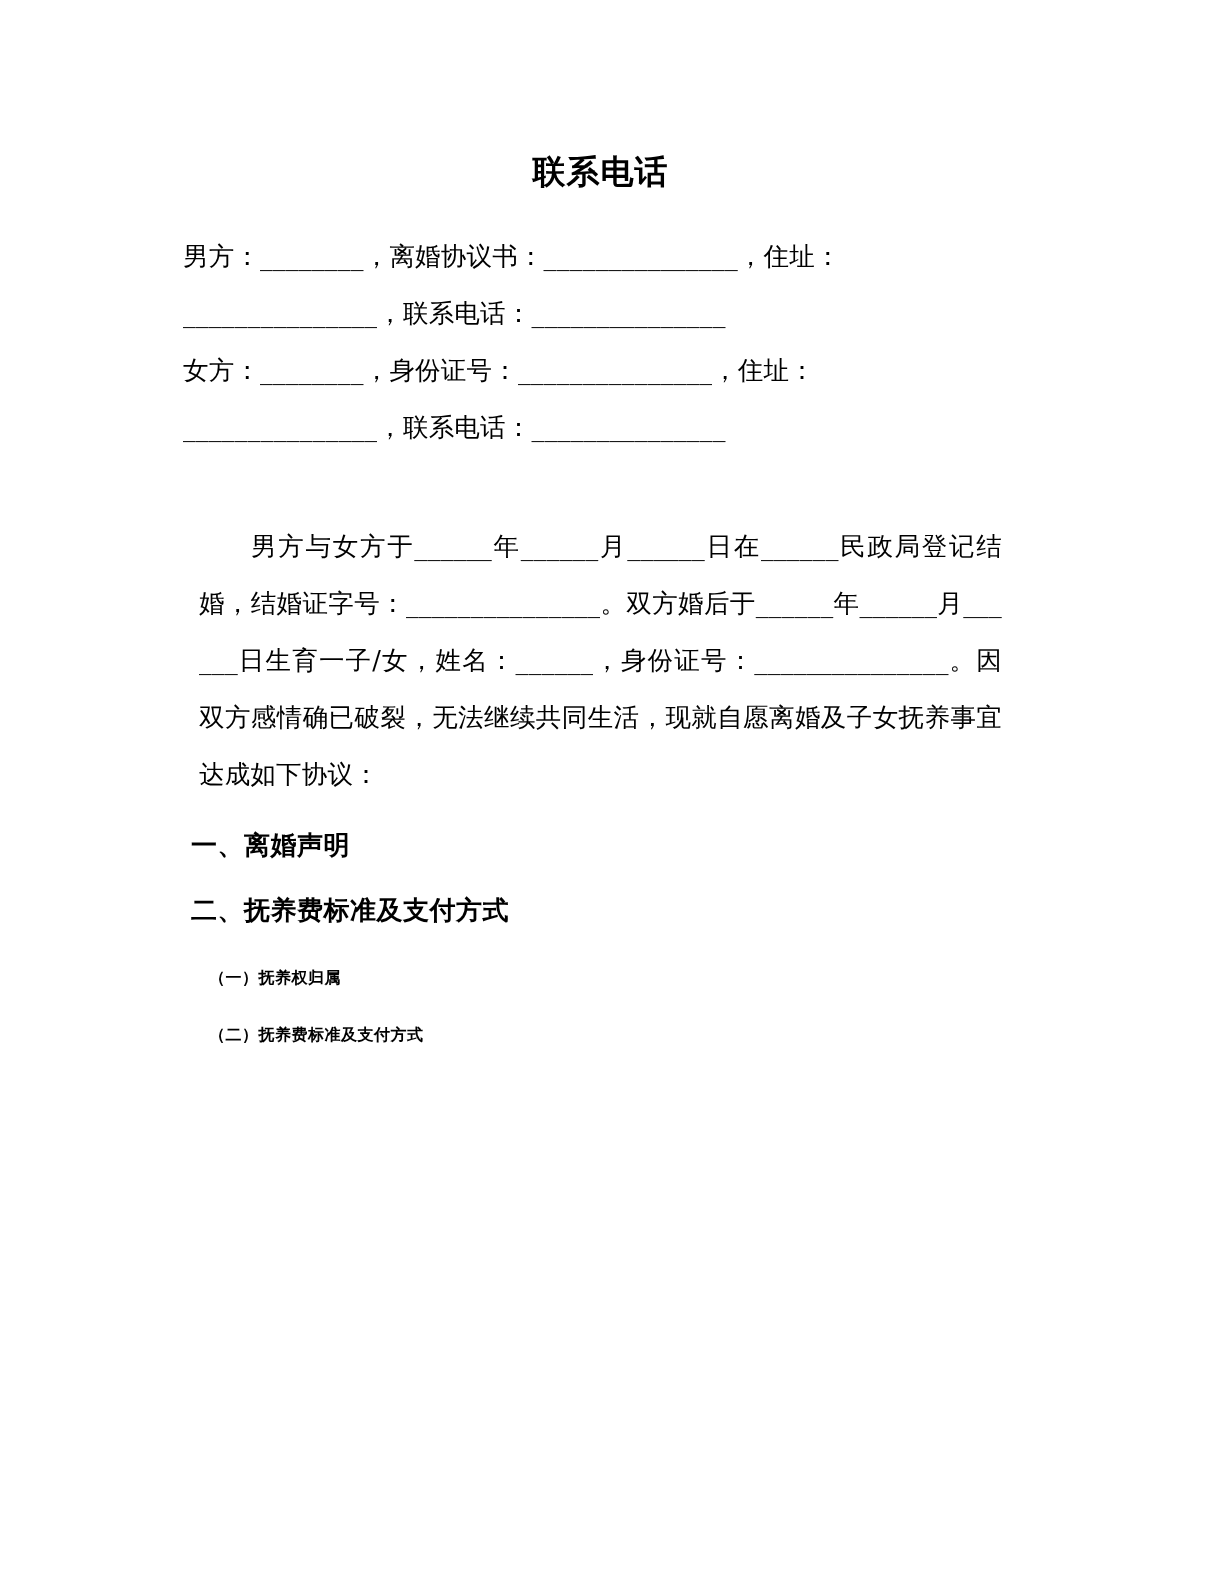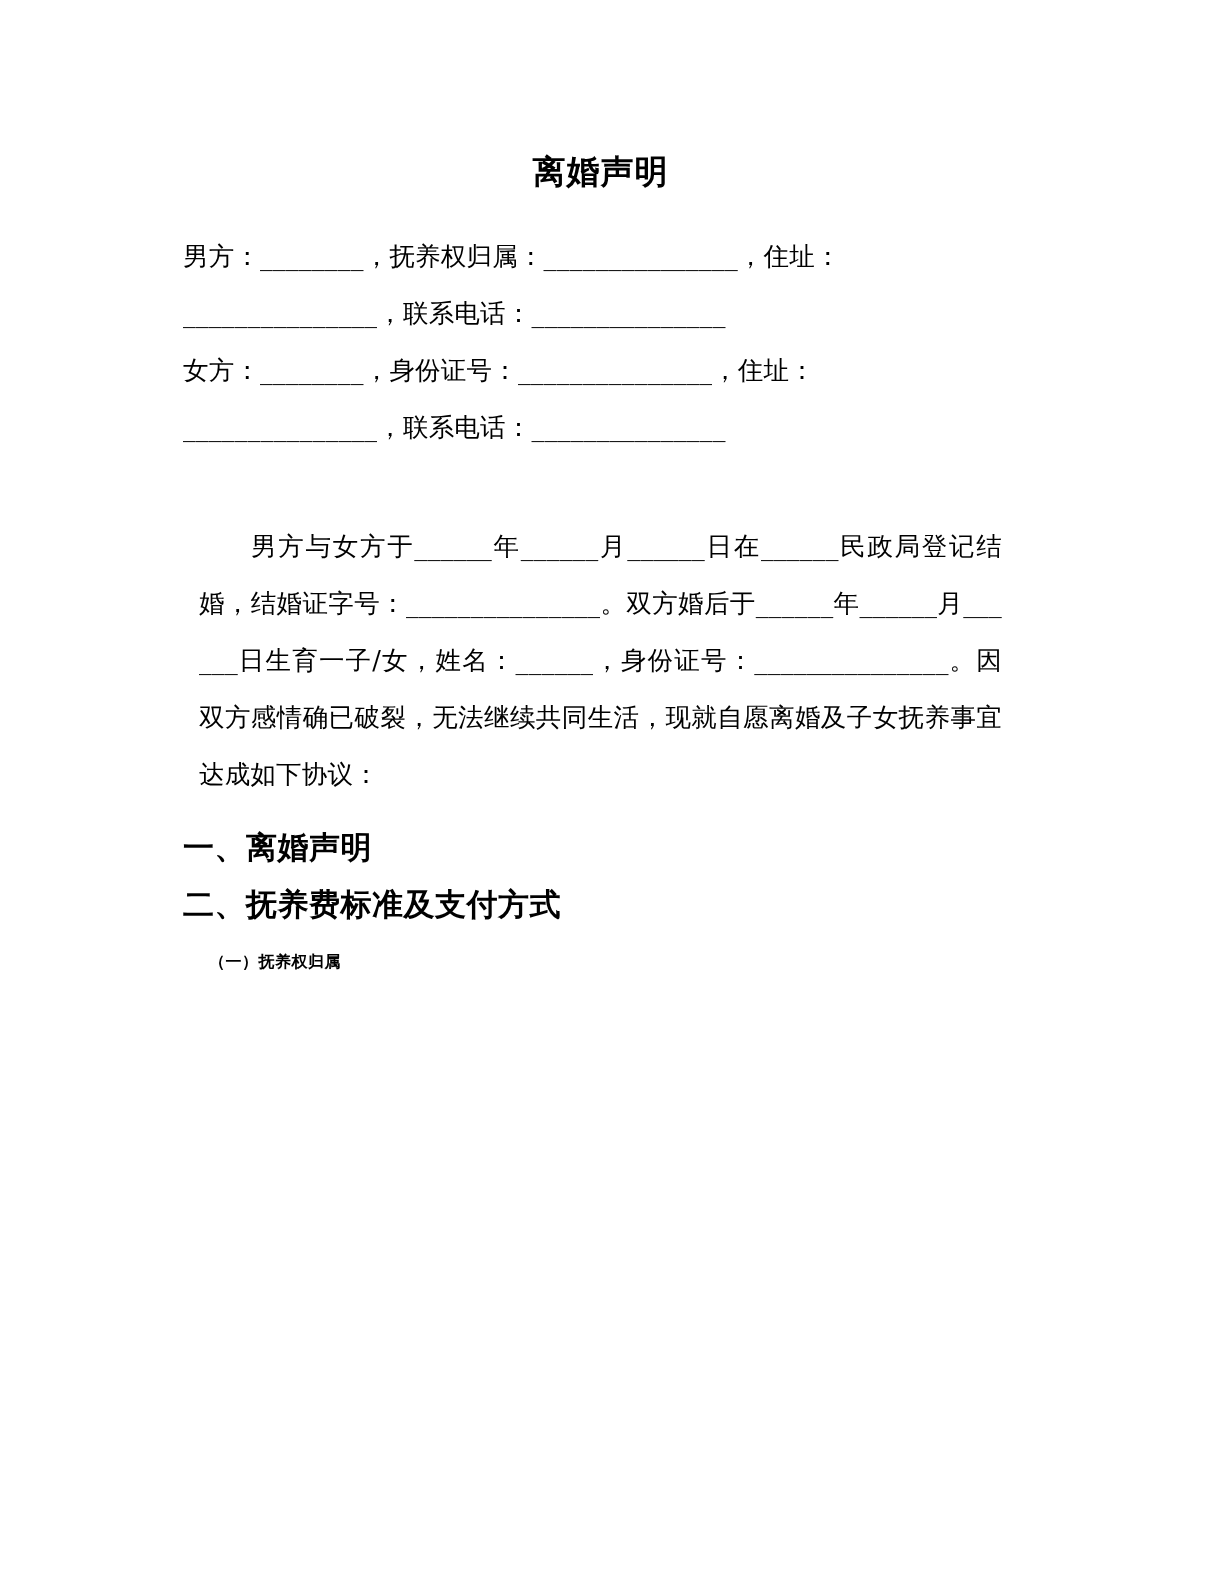--- a/index.html
+++ b/index.html
@@ -65,59 +65,61 @@
     white-space: nowrap;
   }
 
   
   .body-group {
     margin-top: 62px;
   }
 
   
   .h-section {
-    font-size: 31px;
+    font-size: 26px;
     font-weight: bold;
     line-height: 57px;
-    margin: 0;
+    margin: 8px;
     letter-spacing: 0.5px;
+    font-family: Liberation Mono, monospace;
   }
   .h-sub {
     font-size: 16px;
     font-weight: bold;
     line-height: 57px;
     margin: 0;
     text-indent: 26px;
     letter-spacing: 0.5px;
   }
 </style>
 </head>
 <body>
 
 <div class="page">
   <div class="content">
 
-    <h1 class="doc-title">离婚声明</h1>
+    <h1 class="doc-title">联系电话</h1>
 
     <div class="party-block">
-      <p class="party-line">男方：________，抚养权归属：_______________，住址：</p>
+      <p class="party-line">男方：________，离婚协议书：_______________，住址：</p>
       <p class="party-line">_______________，联系电话：_______________</p>
       <p class="party-line">女方：________，身份证号：_______________，住址：</p>
       <p class="party-line">_______________，联系电话：_______________</p>
     </div>
 
     <div class="body-group">
       <p class="para indent">男方与女方于______年______月______日在______民政局登记结婚，结婚证字号：_______________。双方婚后于______年______月______日生育一子/女，姓名：______，身份证号：_______________。因双方感情确已破裂，无法继续共同生活，现就自愿离婚及子女抚养事宜达成如下协议：</p>
     </div>
 
     <div>
       <p class="h-section">一、离婚声明</p>
     </div>
 
     <div>
       <p class="h-section">二、抚养费标准及支付方式</p>
 
       <p class="h-sub">（一）抚养权归属</p>
 
+      <p class="h-sub">（二）抚养费标准及支付方式</p>
     </div>
 
   </div>
 </div>
 
 </body></html>

